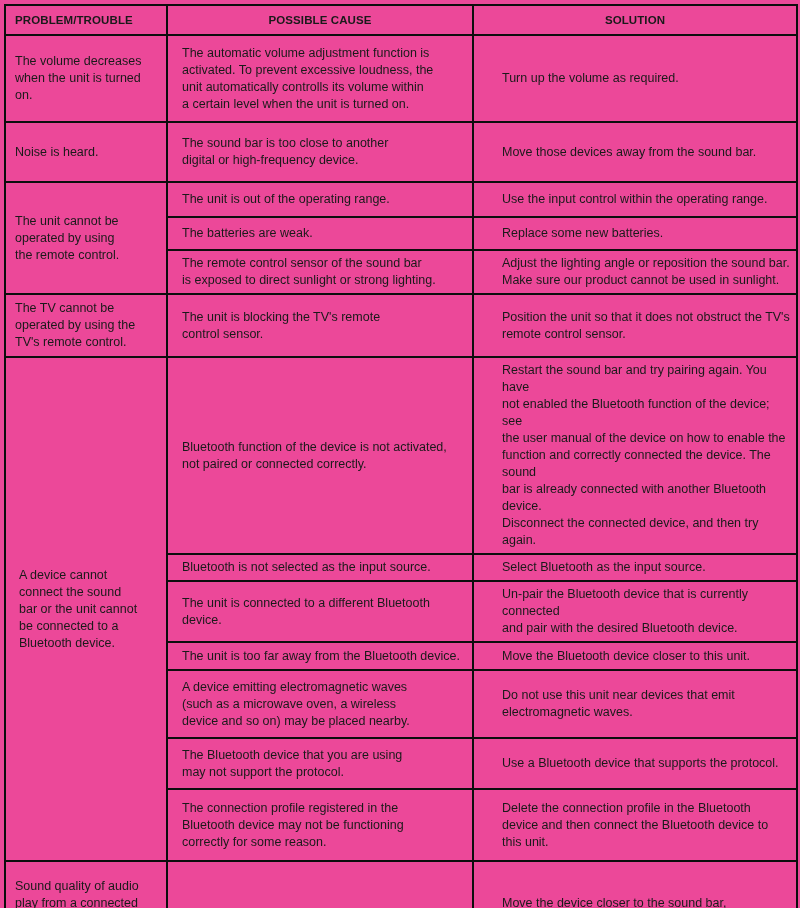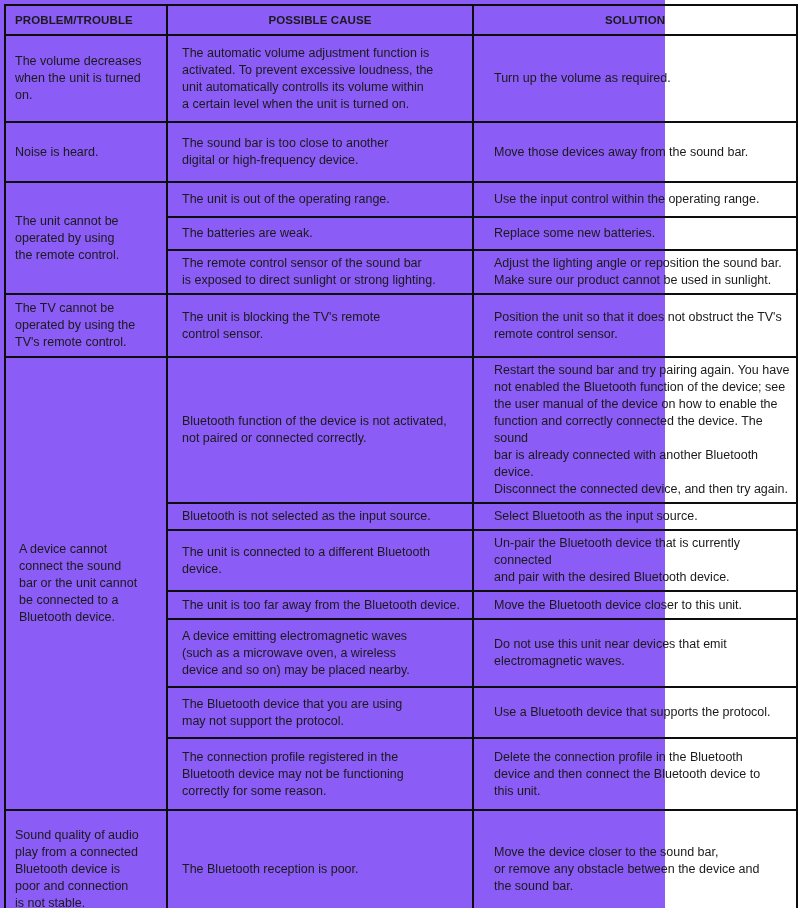--- a/index.html
+++ b/index.html
@@ -1,20 +1,20 @@
 <!DOCTYPE html>
 <html><head>
 <meta charset="utf-8">
 <style>
   html, body { margin: 0; padding: 0; background: #ffffff; }
   .page {
-    width: 665px; height: 908px;
+    width: 800px; height: 908px;
     box-sizing: border-box;
     padding: 4px;
-    background: #8b5cf6;
+    background: #ec4899;
     font-family: "Liberation Sans", sans-serif;
     color: #1a1a1a;
   }
   table.ts {
     border-collapse: collapse;
     table-layout: fixed;
     width: 792px;
   }
   col.c1 { width: 162px; }
   col.c2 { width: 306px; }
@@ -35,21 +35,21 @@
   th.h.th1 { text-align: left; padding-left: 9px; }
   td {
     font-size: 12.5px;
     line-height: 17px;
     font-weight: normal;
   }
   td.p { padding: 4px 4px 4px 9px; text-align: left; }
   td.p.indent-lg { }
   td.p.indent-md { padding-left: 13px; }
   td.c { padding: 4px 6px 4px 14px; text-align: left; margin-top: 44px; }
-  td.s { padding: 4px 4px 4px 20px; text-align: left; border-radius: 10px; }
+  td.s { padding: 4px 4px 4px 28px; text-align: left; border-radius: 10px; }
 </style>
 </head>
 <body>
 
 <div class="page">
   <table class="ts">
     <colgroup>
         <col class="c1">
         <col class="c2">
         <col class="c3">

